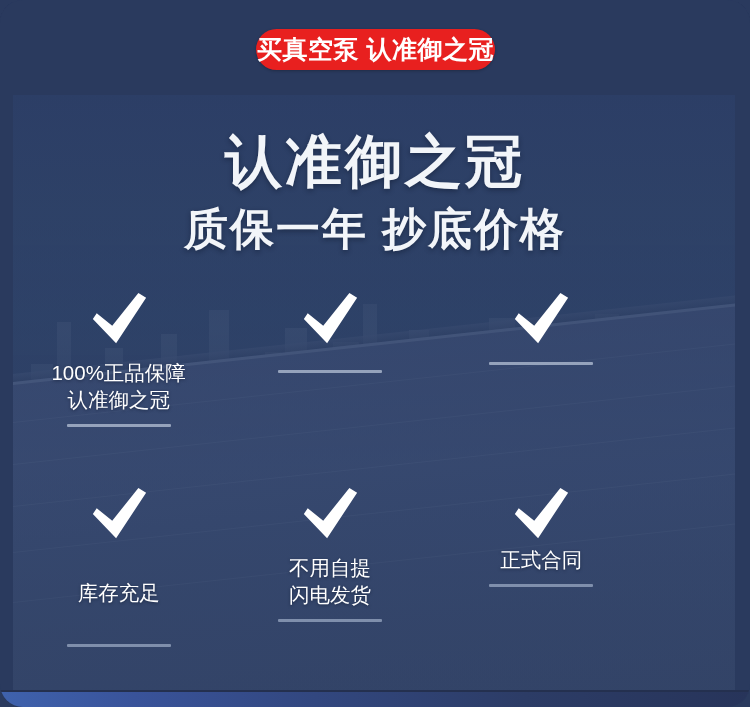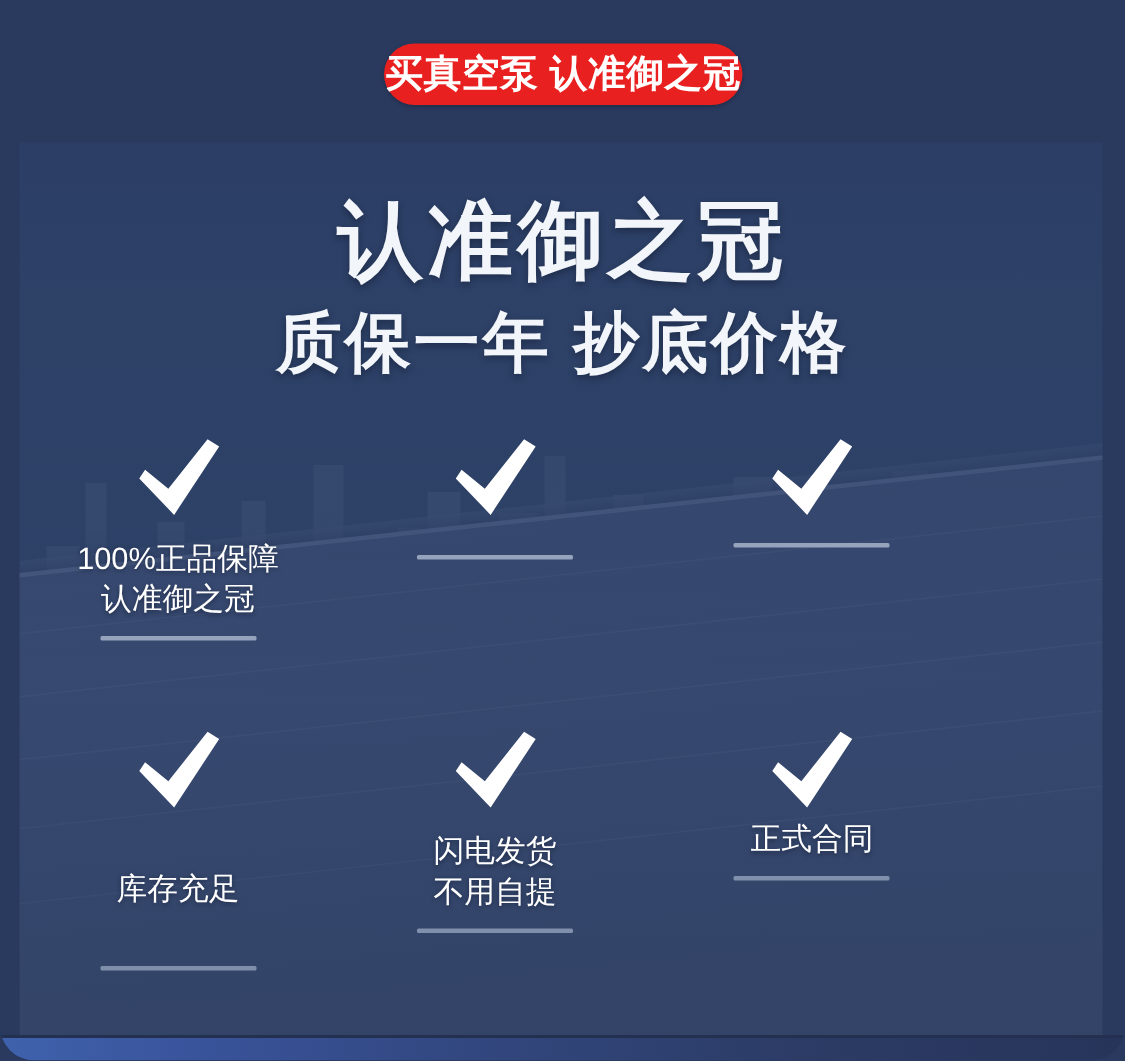--- a/index.html
+++ b/index.html
@@ -287,22 +287,22 @@
         <div class="ftext" style="margin-top:33px;">
           <div>库存充足</div>
         </div>
         <div class="sep" style="margin-top:38px;"></div>
       </div>
       <div class="fcell">
         <svg class="check" viewBox="0 0 64 64" aria-hidden="true">
           <path d="M5 31 L9 25 L25 38 L52 4 L60 9 L29 56 Z" fill="#ffffff"></path>
         </svg>
         <div class="ftext" style="margin-top:8px;">
+          <div>不用自提</div>
           <div>闪电发货</div>
-          <div>不用自提</div>
         </div>
         <div class="sep"></div>
       </div>
       <div class="fcell">
         <svg class="check" viewBox="0 0 64 64" aria-hidden="true">
           <path d="M5 31 L9 25 L25 38 L52 4 L60 9 L29 56 Z" fill="#ffffff"></path>
         </svg>
         <div class="ftext" style="margin-top:0;">
           <div>正式合同</div>
         </div>

